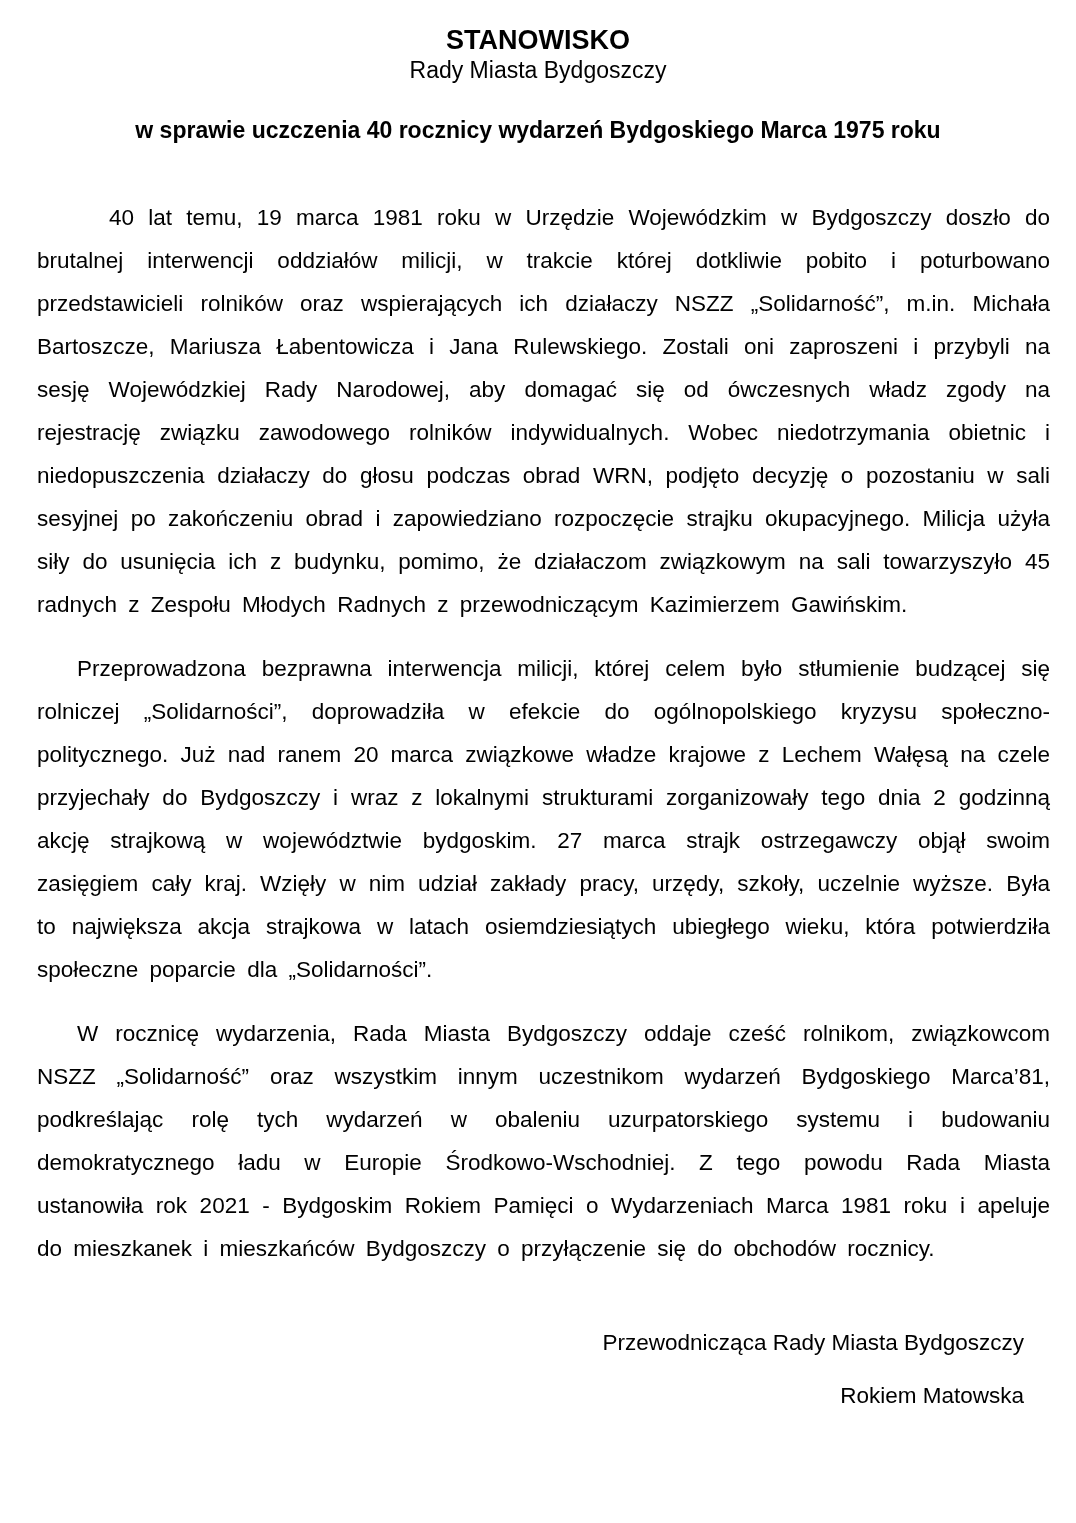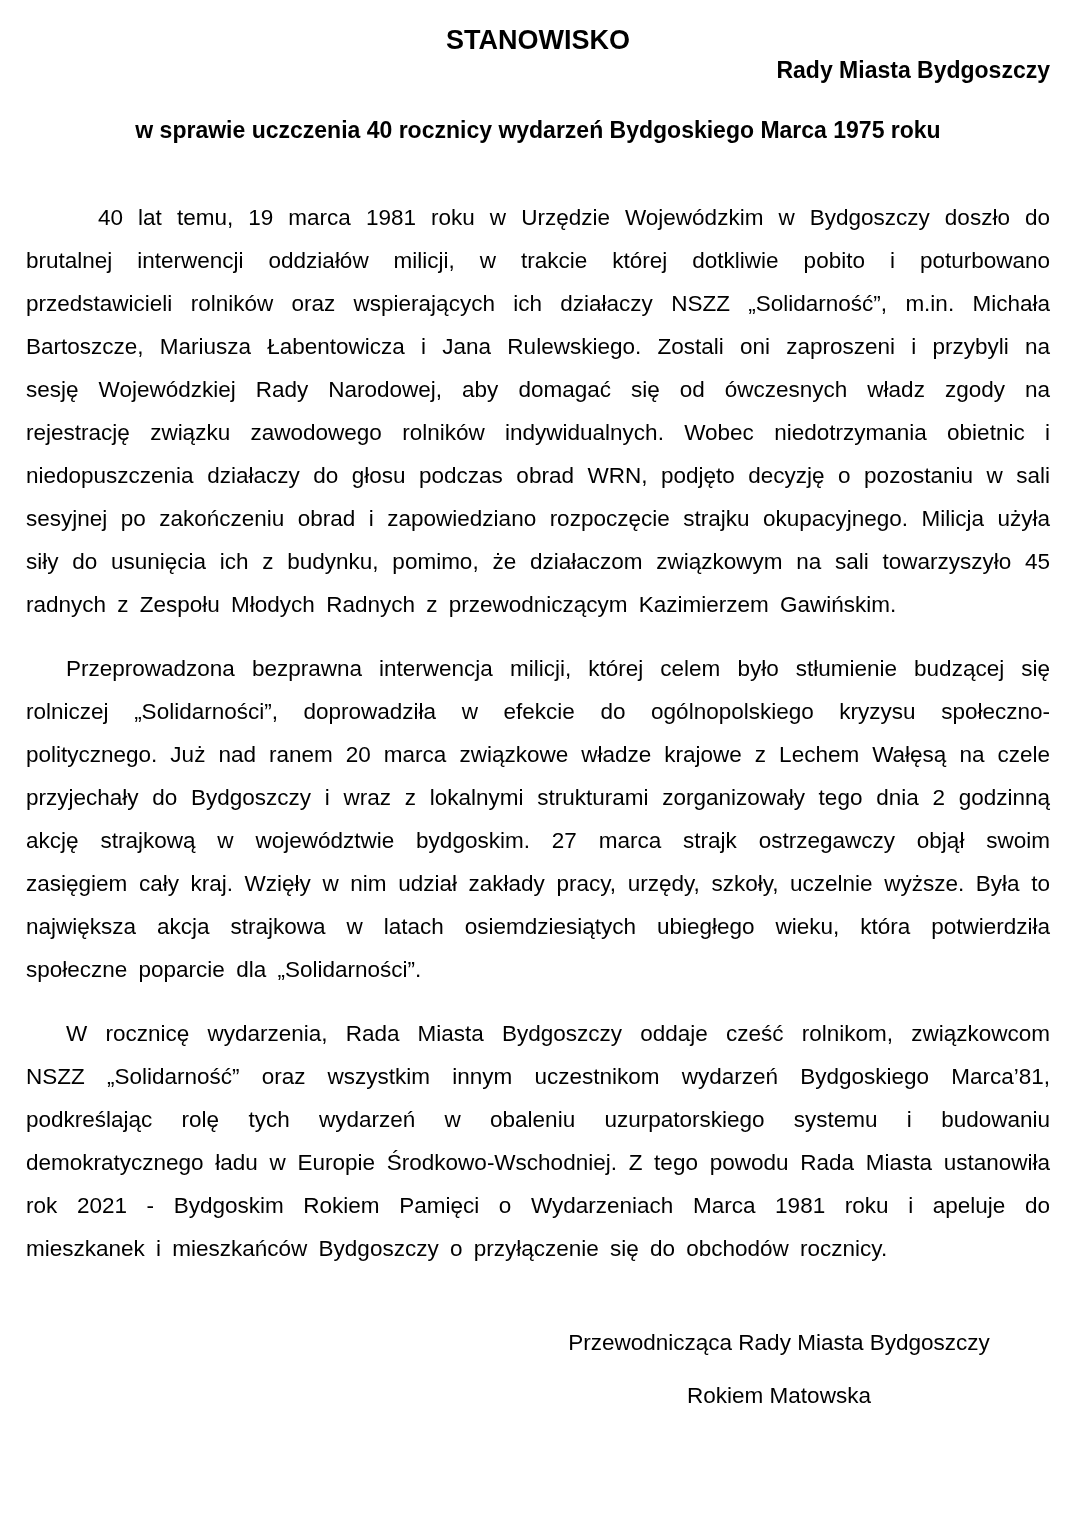--- a/index.html
+++ b/index.html
@@ -20,52 +20,52 @@
     overflow: hidden;
   }
   .doc-title {
     text-align: center;
     font-weight: bold;
     font-size: 27px;
     line-height: 32px;
     margin: 0;
   }
   .doc-subtitle {
-    text-align: right;
-    font-weight: bold;
+    text-align: center;
+    font-weight: normal;
     font-size: 23px;
     line-height: 28px;
     margin: 0;
   }
   .doc-subject {
     text-align: center;
     font-weight: bold;
     font-size: 23px;
     line-height: 28px;
     margin: 32px 0 0 0;
   }
   .doc-body {
     margin-top: 52px;
     font-size: 22.5px;
     line-height: 43px;
     text-align: justify;
     word-spacing: 5px;
   }
   .doc-body p {
-    margin: 0 0 21px 0;
+    margin: 0 0 21px 11px;
     text-indent: 40px;
   }
   .doc-body p.first-paragraph {
     text-indent: 72px;
   }
   .signature-block {
     margin-top: 60px;
     margin-left: 508px;
     width: 490px;
-    text-align: center;
+    text-align: right;
     font-size: 22.5px;
     line-height: 26px;
   }
   .signature-role {
     margin: 0;
   }
   .signature-name {
     margin: 27px 0 0 0;
   }
 </style>

